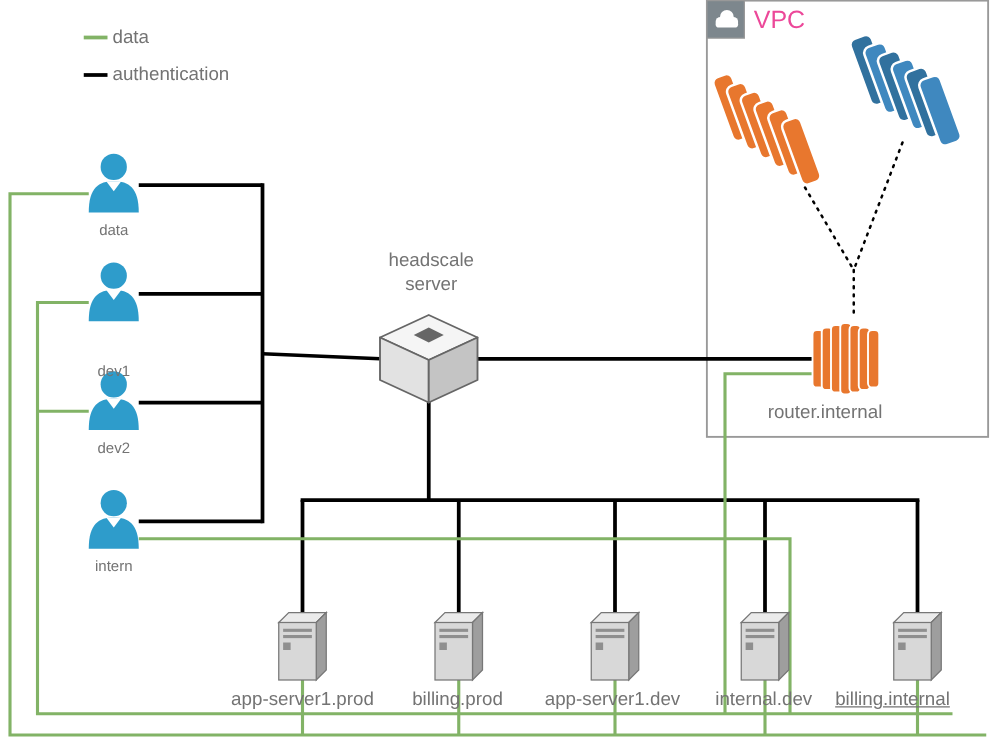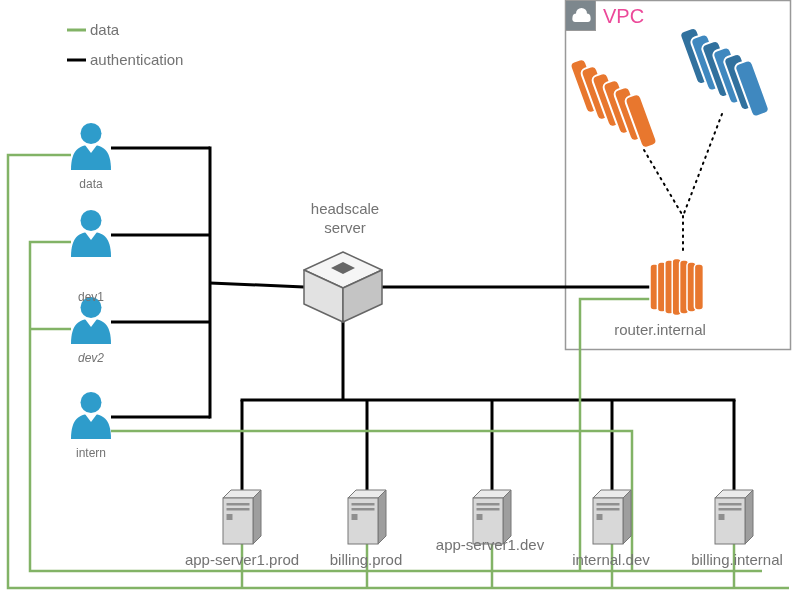--- a/index.html
+++ b/index.html
@@ -154,28 +154,28 @@
   <use href="#server-icon-shape" x="473" y="490"></use>
   <use href="#server-icon-shape" x="593" y="490"></use>
   <use href="#server-icon-shape" x="715" y="490"></use>
 </svg>
 
 <div class="lbl" style="left:90px;top:21px;">data</div>
 <div class="lbl" style="left:90px;top:51px;">authentication</div>
 
 <div class="lbl center user-lbl" style="left:91px;top:175px;">data</div>
 <div class="lbl center user-lbl" style="left:91px;top:262px;margin-top:26px;">dev1</div>
-<div class="lbl center user-lbl" style="left:91px;top:349px;font-style:italic;">dev2</div>
+<div class="lbl center user-lbl" style="left:91px;top:349px;">dev2</div>
 <div class="lbl center user-lbl" style="left:91px;top:444px;">intern</div>
 
 <div class="lbl center wrap" style="left:345px;top:199px;">headscale server</div>
 
 <div class="lbl vpc-lbl" style="left:603px;top:7px;">VPC</div>
 
 <div class="lbl center" style="left:660px;top:321px;">router.internal</div>
 
 <div class="lbl center" style="left:242px;top:551px;">app-server1.prod</div>
 <div class="lbl center" style="left:366px;top:551px;">billing.prod</div>
-<div class="lbl center" style="left:490px;top:536px;">app-server1.dev</div>
+<div class="lbl center" style="left:490px;top:551px;">app-server1.dev</div>
 <div class="lbl center" style="left:611px;top:551px;">internal.dev</div>
-<div class="lbl center" style="left:737px;top:551px;">billing.internal</div>
+<div class="lbl center" style="left:714px;top:551px;text-decoration:underline;">billing.internal</div>
 
 </div>
 
 </body></html>

